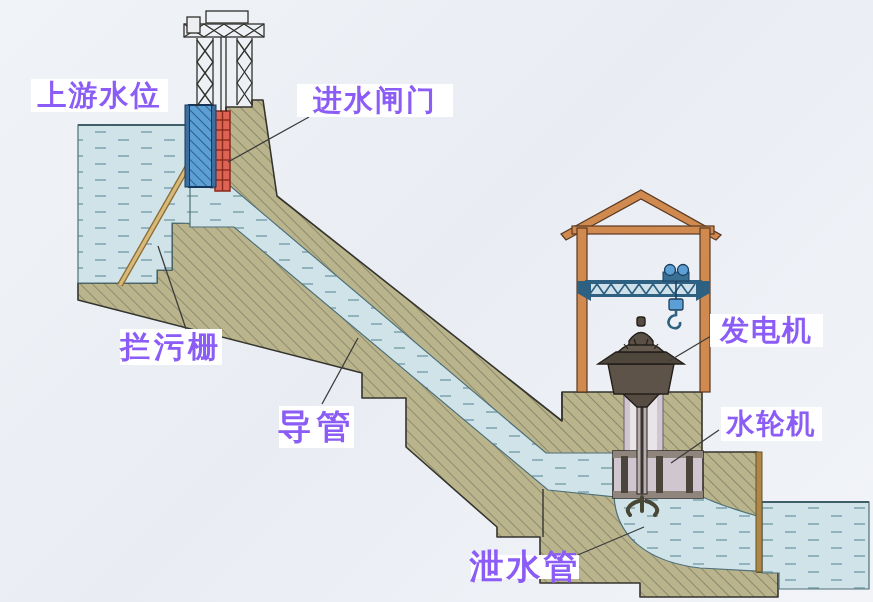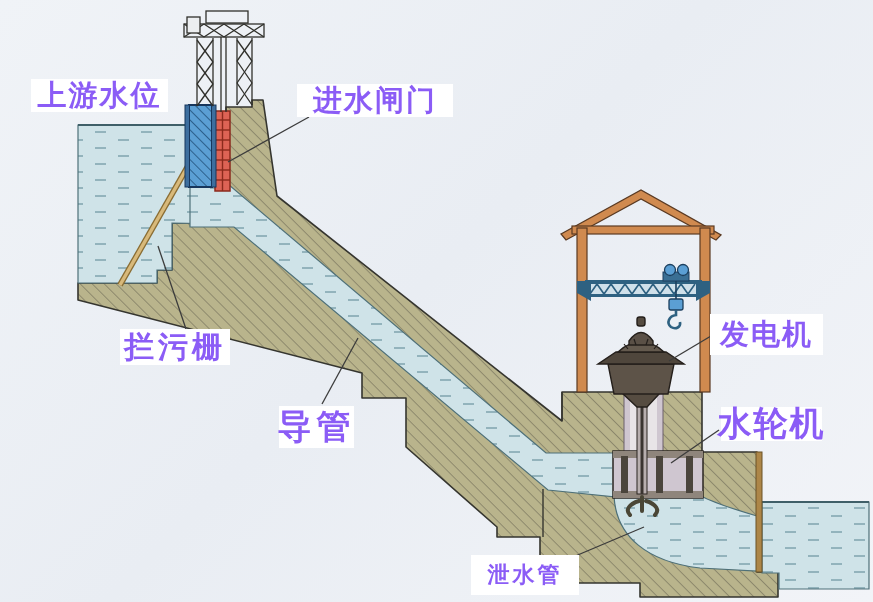--- a/index.html
+++ b/index.html
@@ -20,26 +20,26 @@
     background:#ffffff;
     color:#8b5cf6;
     display:flex;align-items:center;justify-content:center;
     font-weight:600;
     white-space:nowrap;
     line-height:1;
     letter-spacing:2px;
   }
   .lbl-upstream   {left:31px;  top:79px;  width:137px; height:33px; font-size:29px;}
   .lbl-gate       {left:265px; top:84px;  width:156px; height:33px; font-size:29px;margin-left:32px;}
-  .lbl-rack       {left:120px; top:329px; width:110px; height:36px; font-size:30px; letter-spacing:4px;}
+  .lbl-rack       {left:120px; top:329px; width:102px; height:36px; font-size:30px; letter-spacing:4px;}
   .lbl-penstock   {left:279px; top:406px; width:75px;  height:42px; font-size:34px; letter-spacing:5px;}
-  .lbl-generator  {left:710px; top:314px; width:113px; height:41px; font-size:29px;}
-  .lbl-turbine    {left:721px; top:407px; width:101px; height:34px; font-size:34px;}
+  .lbl-generator  {left:710px; top:314px; width:113px; height:33px; font-size:29px;}
+  .lbl-turbine    {left:721px; top:407px; width:101px; height:34px; font-size:28px;}
   .lbl-downstream {left:762px; top:463px; width:109px; height:33px; font-size:25px; letter-spacing:1px;}
-  .lbl-drain      {left:471px; top:555px; width:108px; height:40px; font-size:22px; letter-spacing:3px;}
+  .lbl-drain      {left:471px; top:555px; width:108px; height:24px; font-size:34px; letter-spacing:3px;}
 </style>
 </head>
 <body>
 
 <div id="stage">
 
 <svg width="873" height="602" viewBox="0 0 873 602">
   <defs>
 
     <pattern id="hatch" width="8.5" height="8.5" patternUnits="userSpaceOnUse" patternTransform="rotate(-45)">

